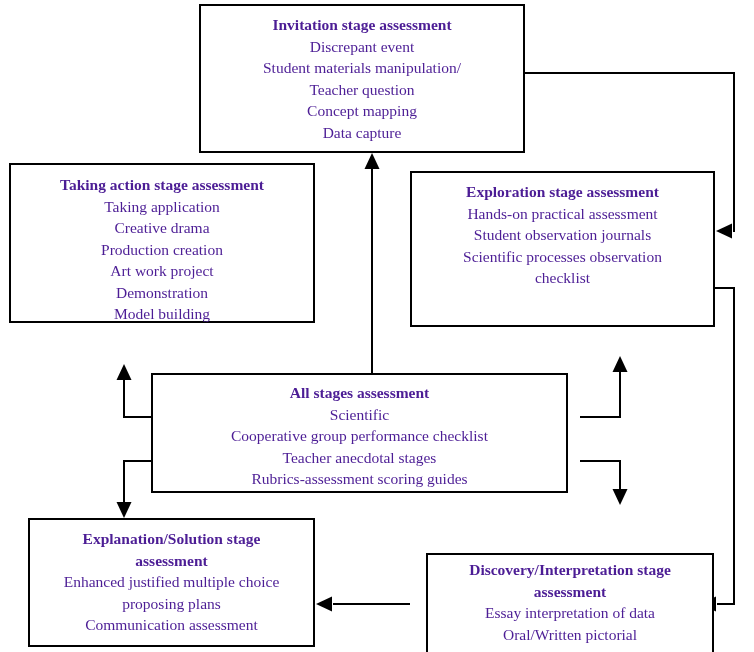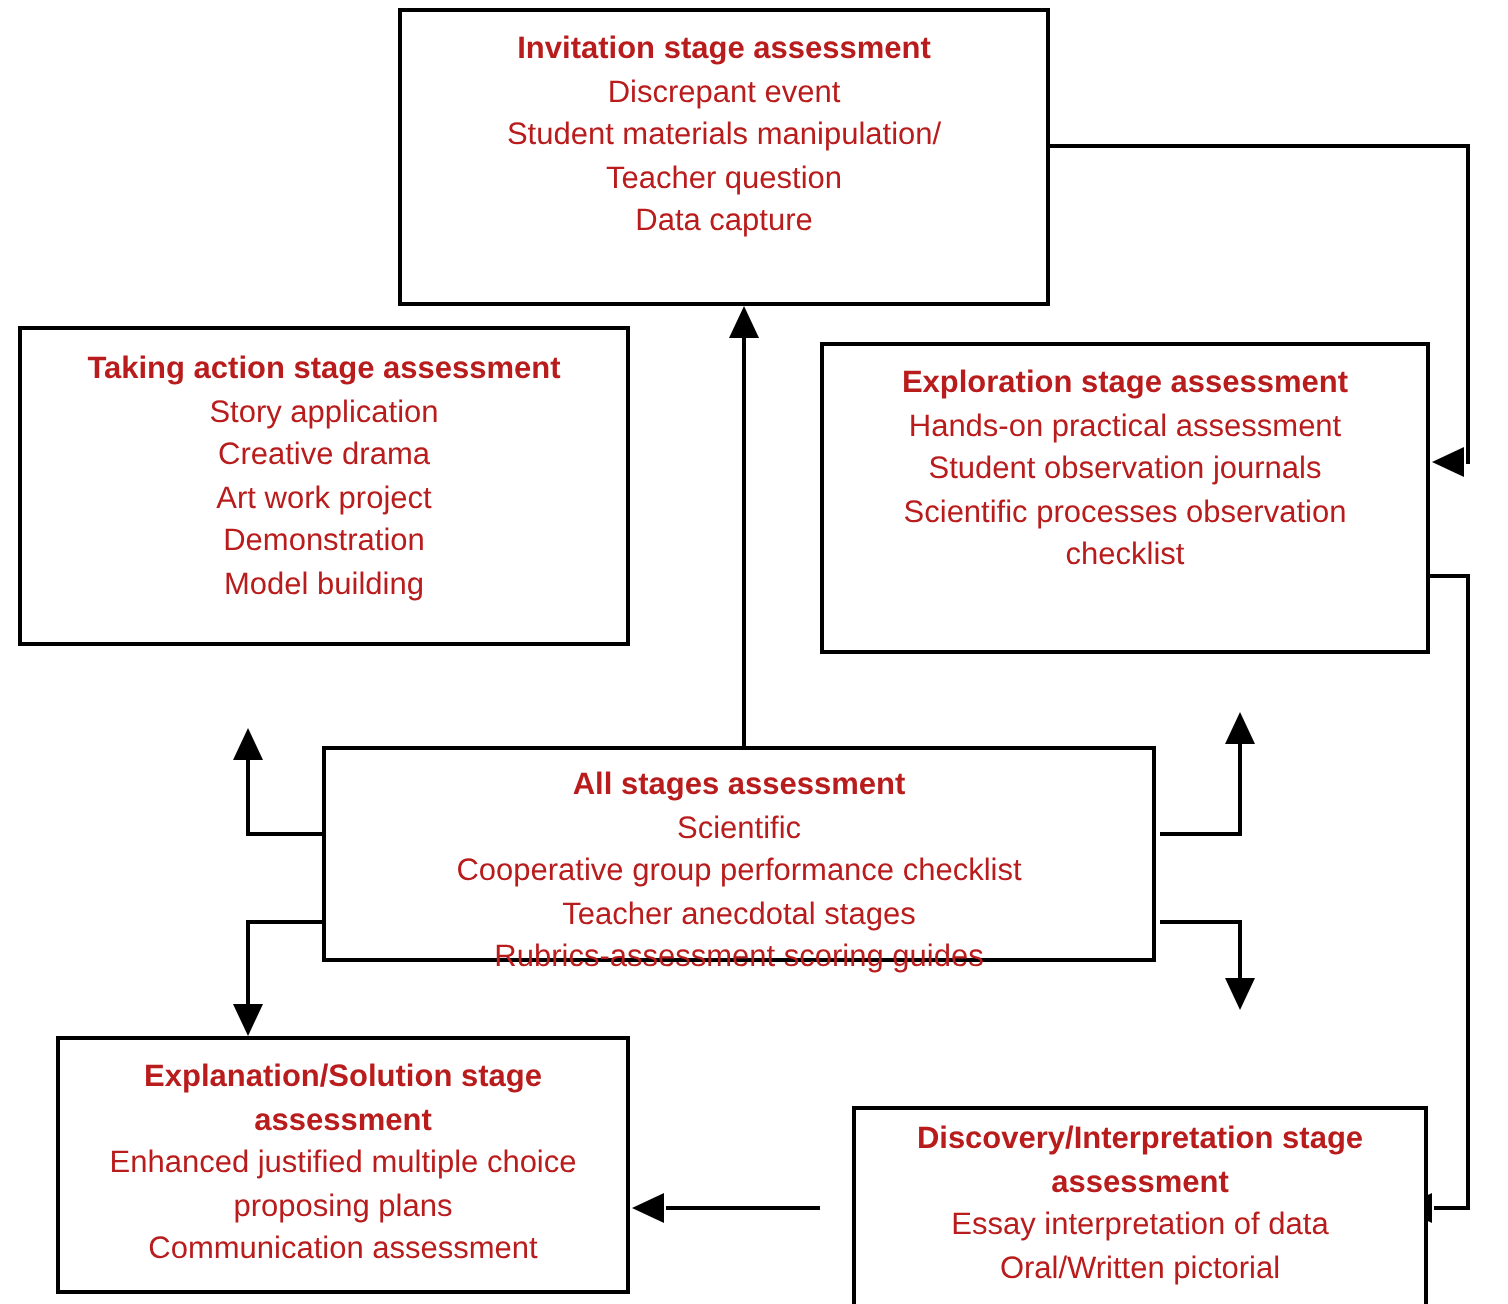--- a/index.html
+++ b/index.html
@@ -5,22 +5,22 @@
   html, body {
     margin: 0;
     padding: 0;
     background: #ffffff;
   }
   .canvas {
     position: relative;
     width: 754px;
     height: 652px;
     background: #ffffff;
-    font-family: Liberation Sans, sans-serif;
-    color: #b91c1c;
+    font-family: Liberation Serif, serif;
+    color: #4c1d95;
     overflow: hidden;
   }
   .connectors {
     position: absolute;
     left: 0;
     top: 0;
     width: 754px;
     height: 652px;
     z-index: 1;
   }
@@ -46,21 +46,21 @@
   .box .title {
     font-weight: bold;
     margin: 0 auto;
   }
   .box .line {
     margin: 0 auto;
   }
   .box-invitation  { left: 199px; top: 4px;   width: 326px; height: 149px; padding-top: 8px; }
   .box-taking      { left: 9px;   top: 163px; width: 306px; height: 160px; padding-top: 9px; }
   .box-exploration { left: 410px; top: 171px; width: 305px; height: 156px; padding-top: 8px; }
-  .box-all         { left: 161px; top: 373px; width: 417px; height: 108px; padding-top: 7px; }
+  .box-all         { left: 151px; top: 373px; width: 417px; height: 120px; padding-top: 7px; }
   .box-explanation { left: 28px;  top: 518px; width: 287px; height: 129px; padding-top: 8px; }
   .box-discovery   { left: 426px; top: 505px; width: 288px; height: 158px; padding-top: 4px; margin-top: 48px; }
   .box-explanation .title { max-width: 235px; }
   .box-discovery  .title { max-width: 250px; }
 </style>
 </head>
 <body>
 
 <div class="canvas">
 
@@ -105,27 +105,29 @@
       <polyline points="410,604 333,604"></polyline>
       <polygon points="316,604 332,596.5 332,611.5"></polygon>
     </g>
   </svg>
 
   <div class="box box-invitation">
     <div class="title">Invitation stage assessment</div>
     <div class="line">Discrepant event</div>
     <div class="line">Student materials manipulation/</div>
     <div class="line">Teacher question</div>
+    <div class="line">Concept mapping</div>
     <div class="line">Data capture</div>
   </div>
 
   <div class="box box-taking">
     <div class="title">Taking action stage assessment</div>
-    <div class="line">Story application</div>
+    <div class="line">Taking application</div>
     <div class="line">Creative drama</div>
+    <div class="line">Production creation</div>
     <div class="line">Art work project</div>
     <div class="line">Demonstration</div>
     <div class="line">Model building</div>
   </div>
 
   <div class="box box-exploration">
     <div class="title">Exploration stage assessment</div>
     <div class="line">Hands-on practical assessment</div>
     <div class="line">Student observation journals</div>
     <div class="line">Scientific processes observation</div>

